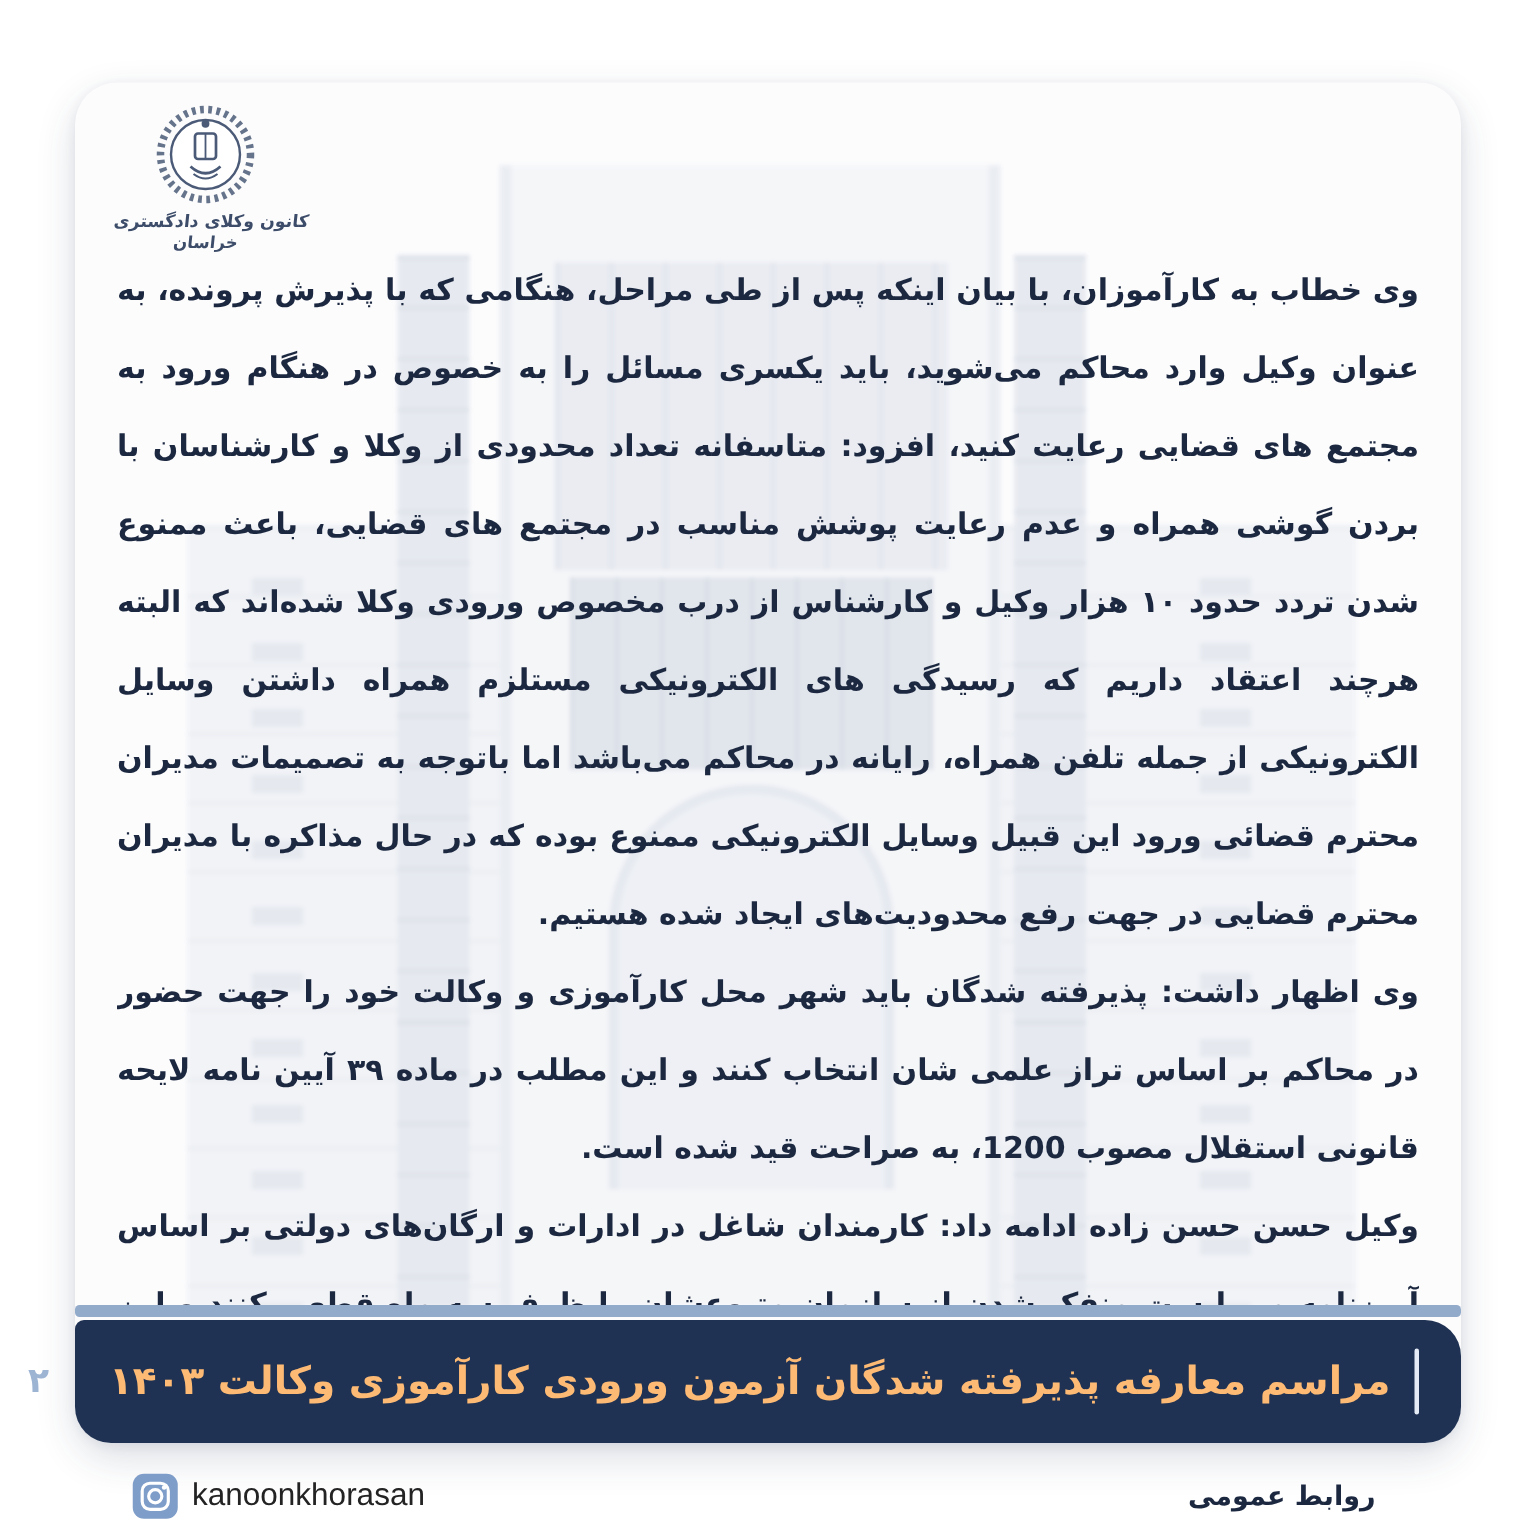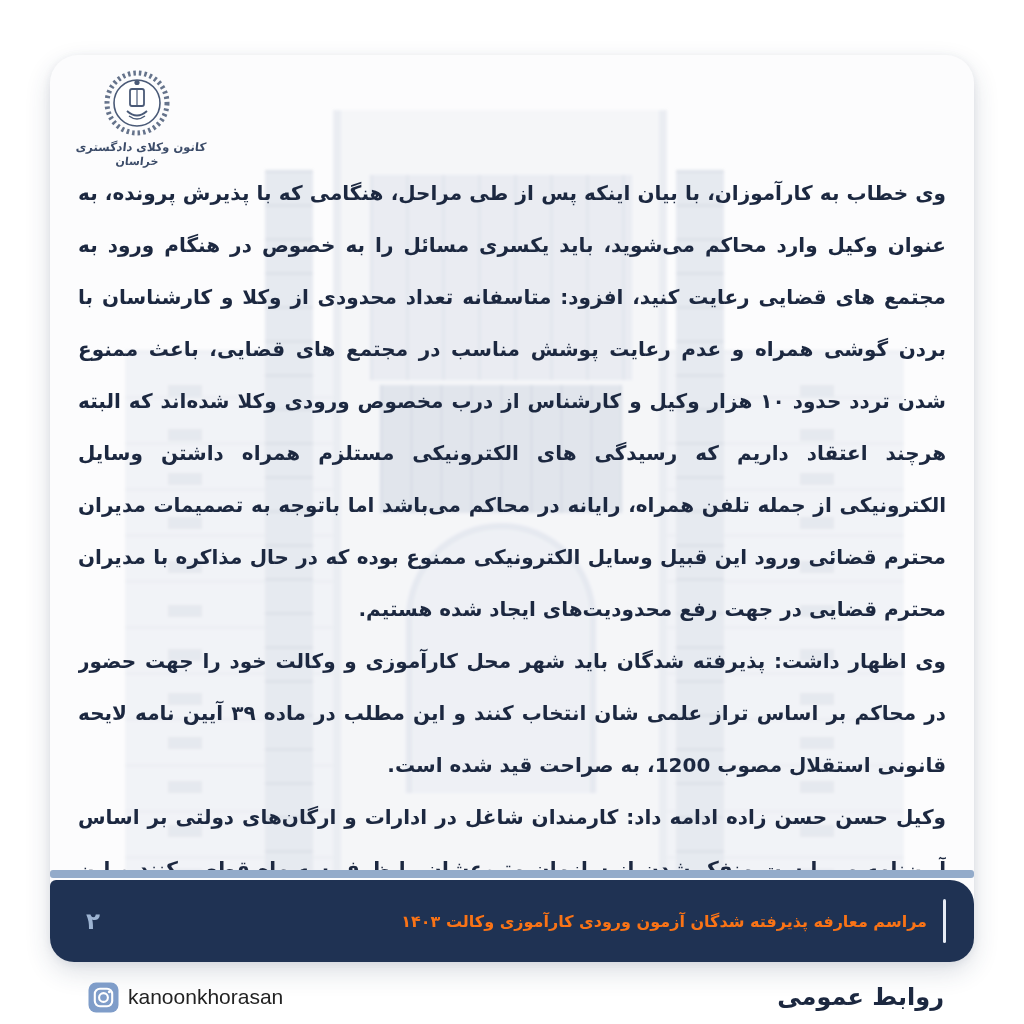--- a/index.html
+++ b/index.html
@@ -58,32 +58,32 @@
   }
   .article p{margin:0;}
   
   .footer-strip{position:absolute;left:0;right:0;bottom:84px;height:8px;
     background:var(--strip);border-radius:3px;}
   .footer-bar{position:absolute;left:0;right:0;bottom:0;height:82px;
     background:var(--navy);border-radius:6px 24px 24px 24px;
     display:flex;flex-direction:row;align-items:center;direction:rtl;
     padding:0 28px;gap:16px;}
   .bar-sep{width:3px;height:44px;background:#e6ecf5;border-radius:2px;flex:0 0 auto;}
-  .bar-title{font-size:16px;font-weight:bold;color:#f97316;white-space:nowrap;}
+  .bar-title{font-size:26px;font-weight:bold;color:#fdba74;white-space:nowrap;}
   .bar-spacer{flex:1;}
   .bar-page{font-size:23px;font-weight:bold;color:#9db4d2;padding:0 8px;}
   
-  .social-row{position:absolute;left:88px;right:80px;top:976px;height:42px;
+  .social-row{position:absolute;left:88px;right:107px;top:976px;height:42px;
     display:flex;align-items:center;}
   .social-trio{display:flex;align-items:center;gap:42px;}
   .sgroup{display:flex;align-items:center;gap:9px;
     font-family:"Liberation Sans",sans-serif;font-size:21px;color:#232323;}
   .sgroup svg{display:block;}
   .pr-label{margin-left:auto;direction:rtl;font-family:"DejaVu Sans",sans-serif;
-    font-size:24px;font-weight:bold;color:var(--ink);}
+    font-size:18px;font-weight:bold;color:var(--ink);}
 </style>
 </head>
 <body>
 
 <div class="card">
 
   <div class="watermark">
     <div class="wm wm-wings"></div>
     <div class="wm wm-dotsL"></div>
     <div class="wm wm-dotsR"></div>

